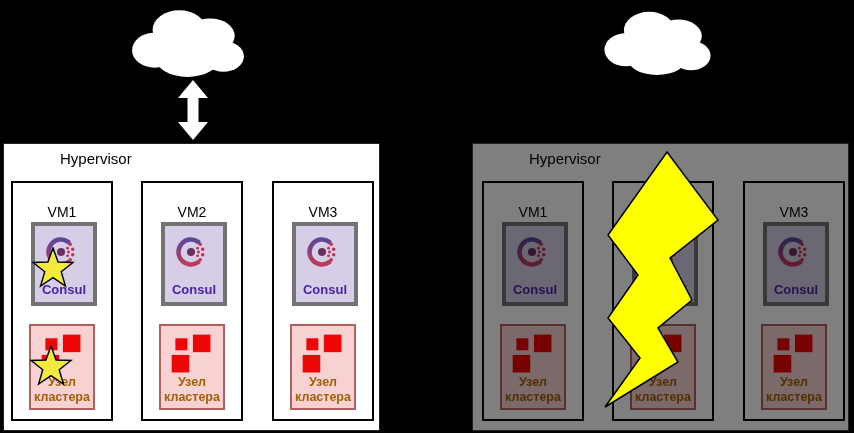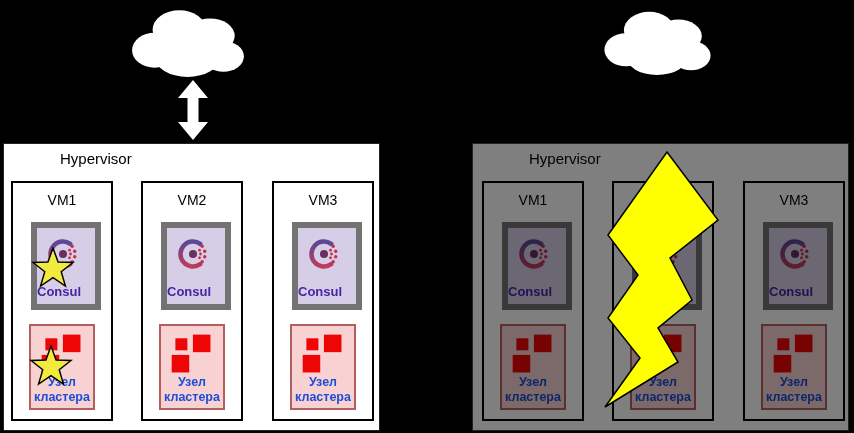--- a/index.html
+++ b/index.html
@@ -16,39 +16,39 @@
   .hypervisor.left{left:3px;}
   .hypervisor.right{left:472px;}
   .hyp-label{
     position:absolute;left:8px;top:6px;font-size:15px;color:#000;margin-left:48px;
   }
   .vm{
     position:absolute;top:37px;width:98px;height:236px;
     background:#ffffff;border:2px solid #000;
   }
   .vm-label{
-    display:block;text-align:center;margin-top:9px;font-size:14px;color:#000;
+    display:block;text-align:center;margin-top:21px;font-size:14px;color:#000;
   }
   .consul-box{
     position:absolute;left:18px;top:39px;width:58px;height:76px;
-    background:#d6cee6;border:6px solid #737373;text-align:left;
+    background:#d6cee6;border:4px solid #737373;text-align:center;
   }
   .consul-logo{display:block;margin:6px auto 0 auto;}
   .consul-label{
     position:absolute;bottom:5px;left:0;width:100%;
     font-weight:bold;font-size:13px;color:#4a22a8;
   }
   .cluster-box{
     position:absolute;left:16px;top:141px;width:62px;height:82px;
     background:#f8d2d2;border:2px solid #b25f5f;text-align:center;
   }
   .cluster-icon{display:block;margin:7px auto 0 auto;}
   .cluster-label{
     position:absolute;bottom:4px;left:0;width:100%;
-    font-weight:bold;font-size:12.5px;line-height:1.15;color:#1d4ed8;
+    font-weight:bold;font-size:12.5px;line-height:1.15;color:#a16207;
   }
   .cluster-label span{display:block;}
   .star{position:absolute;z-index:3;}
   .star-1{left:17px;top:64px;}
   .star-2{left:15px;top:162px;}
   .dim-overlay{
     position:absolute;left:0;top:0;right:0;bottom:0;
     background:rgba(0,0,0,0.5);z-index:4;
   }
   .bolt{position:absolute;left:598px;top:148px;z-index:10;}

